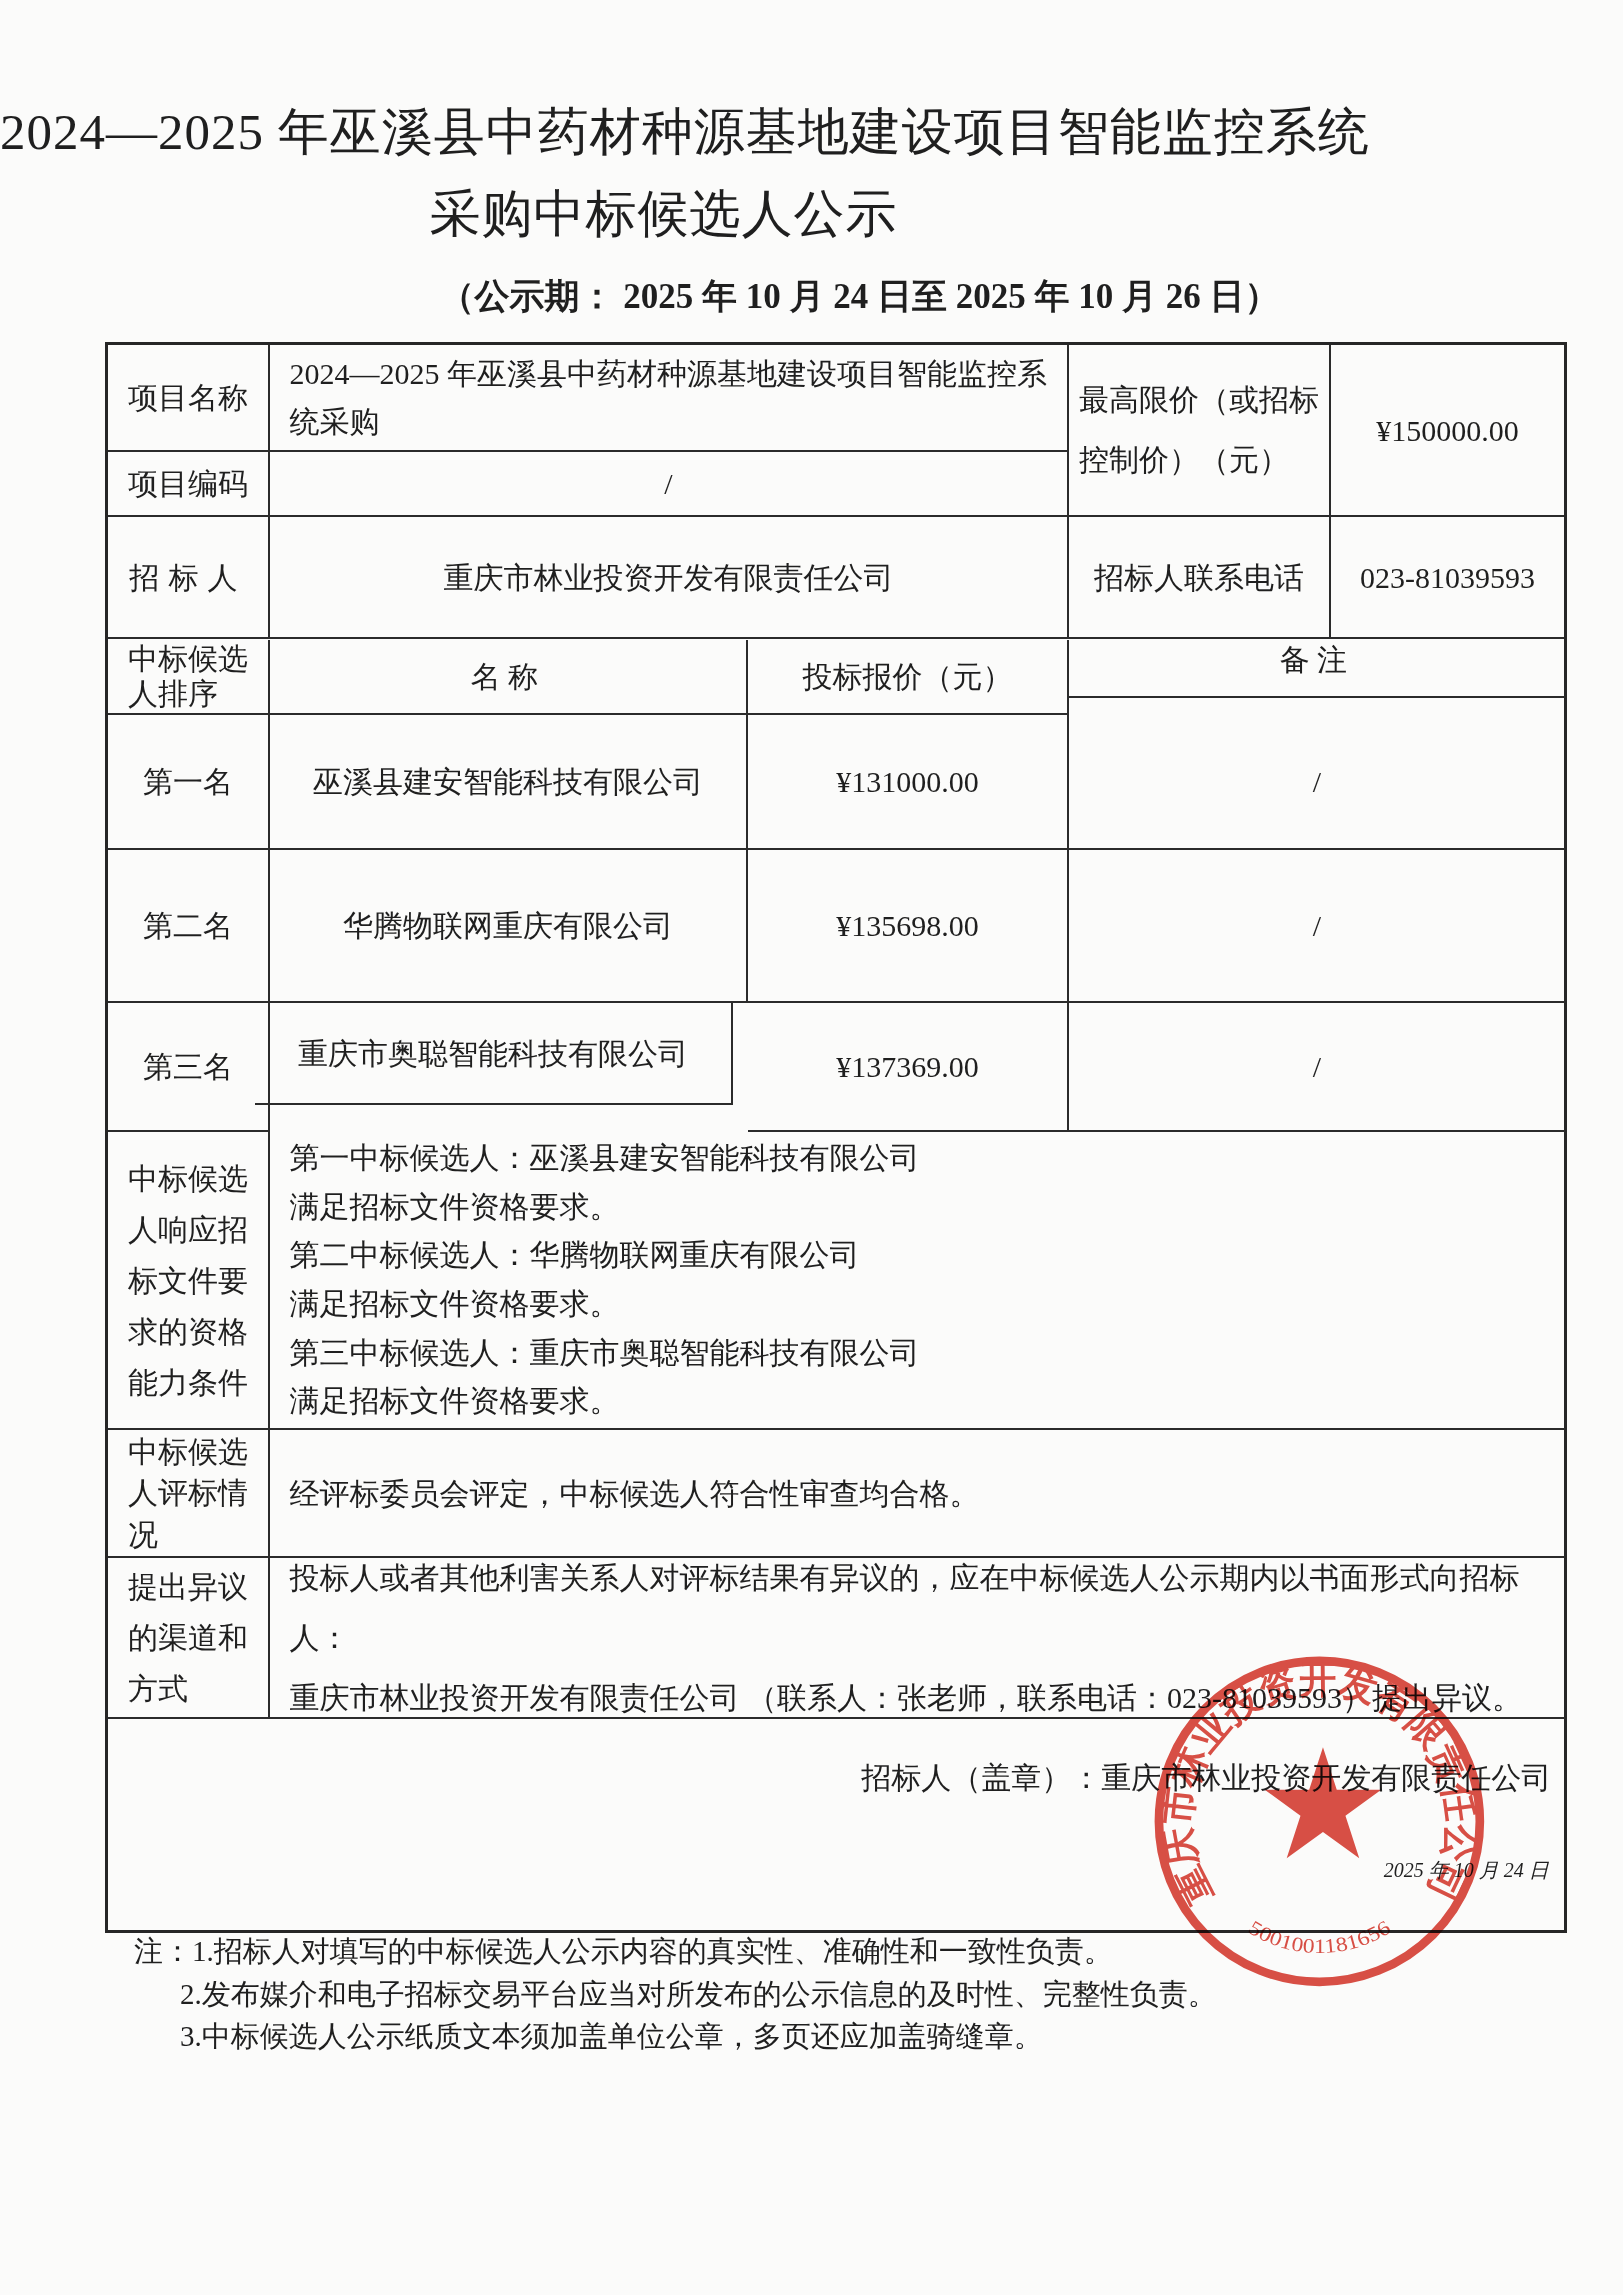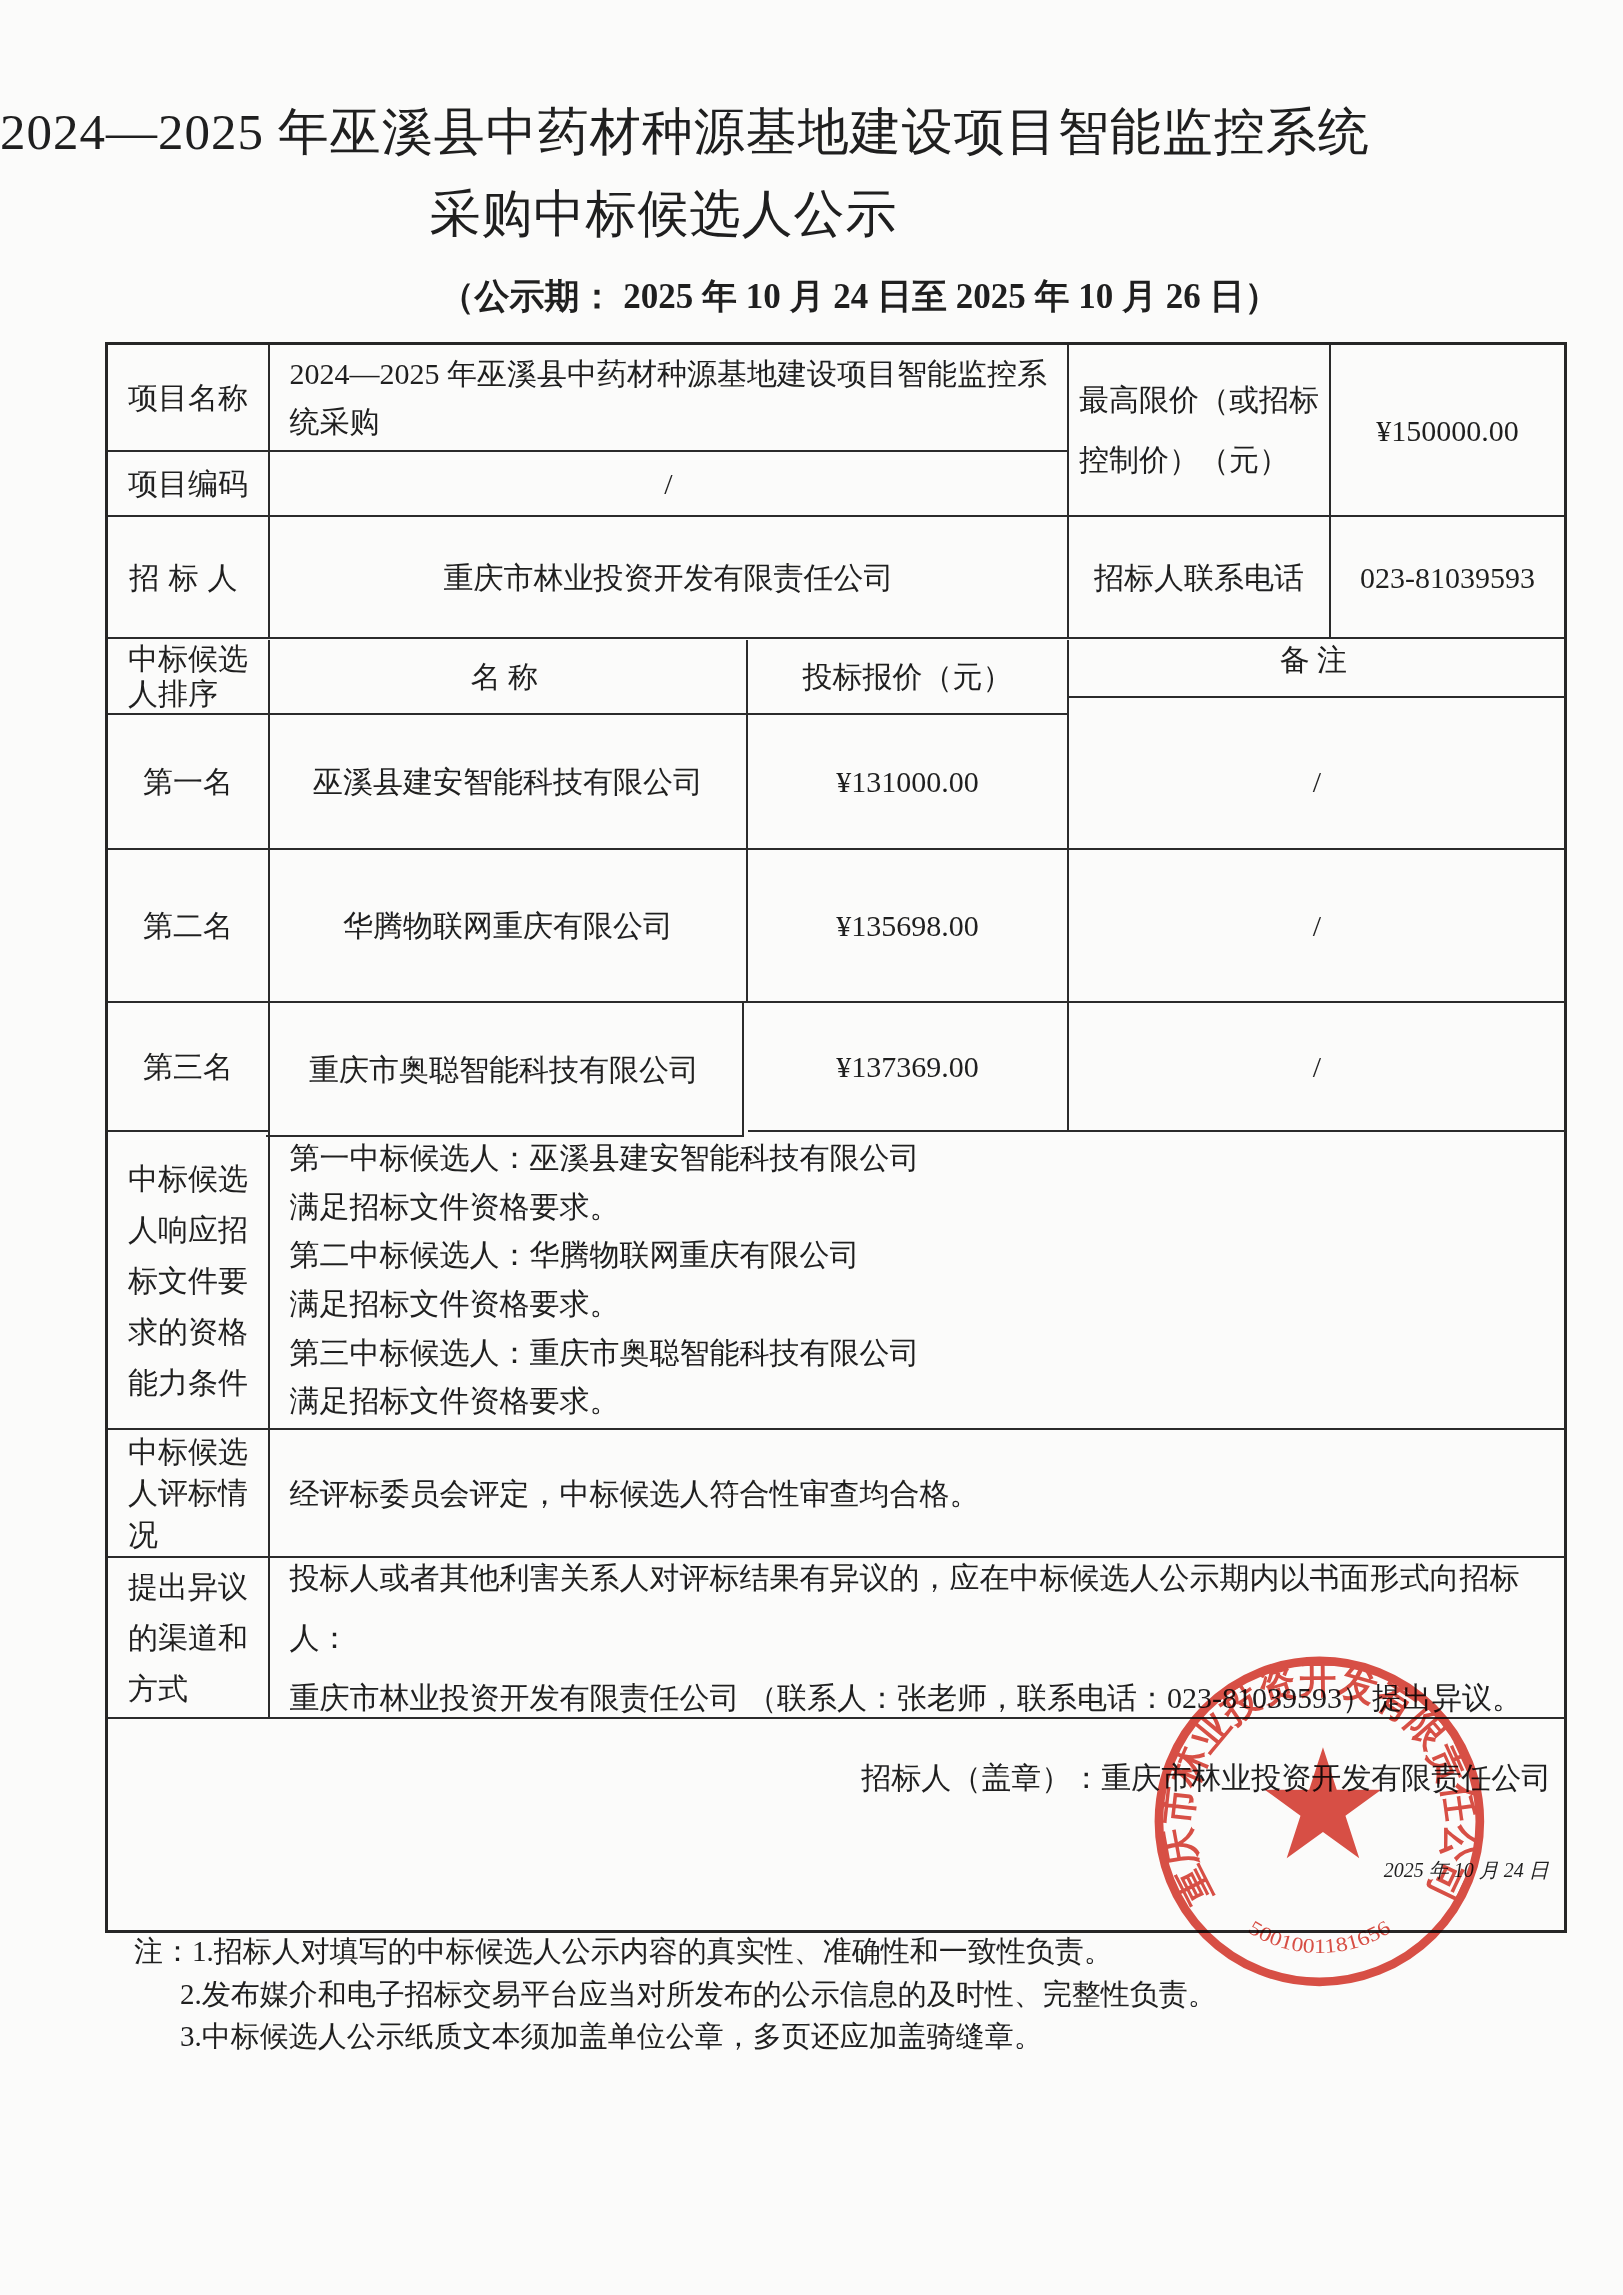--- a/index.html
+++ b/index.html
@@ -63,21 +63,21 @@
     <div class="cell" style="left:162px;top:370px;width:478px;height:135px">巫溪县建安智能科技有限公司</div>
     <div class="cell" style="left:640px;top:370px;width:321px;height:135px">¥131000.00</div>
     <div class="cell no-br" style="left:961px;top:370px;width:496px;height:135px">/</div>
 
     <div class="cell" style="left:0;top:505px;width:162px;height:153px">第二名</div>
     <div class="cell" style="left:162px;top:505px;width:478px;height:153px">华腾物联网重庆有限公司</div>
     <div class="cell" style="left:640px;top:505px;width:321px;height:153px">¥135698.00</div>
     <div class="cell no-br" style="left:961px;top:505px;width:496px;height:153px">/</div>
 
     <div class="cell" style="left:0;top:658px;width:162px;height:129px">第三名</div>
-    <div class="cell" style="left:158px;top:658px;width:478px;height:134px">重庆市奥聪智能科技有限公司</div>
+    <div class="cell" style="left:147px;top:658px;width:478px;height:102px">重庆市奥聪智能科技有限公司</div>
     <div class="cell" style="left:640px;top:658px;width:321px;height:129px">¥137369.00</div>
     <div class="cell no-br" style="left:961px;top:658px;width:496px;height:129px">/</div>
 
     <div class="cell lh-l" style="left:0;top:787px;width:162px;height:298px">中标候选
 人响应招
 标文件要
 求的资格
 能力条件</div>
     <div class="cell left lh-m no-br" style="left:162px;top:787px;width:1295px;height:298px">第一中标候选人：巫溪县建安智能科技有限公司
 满足招标文件资格要求。

